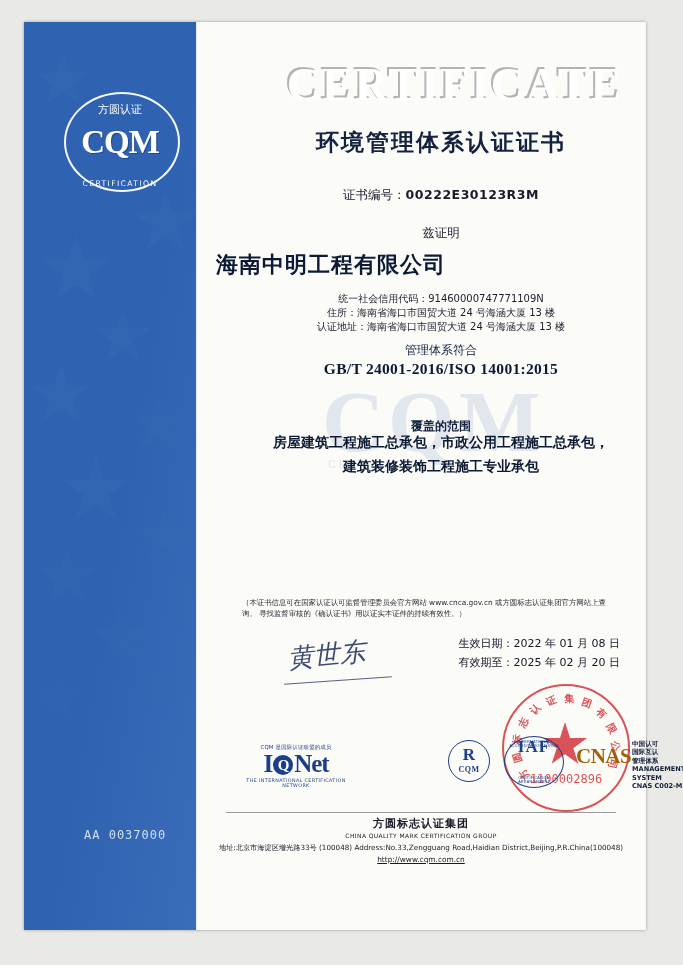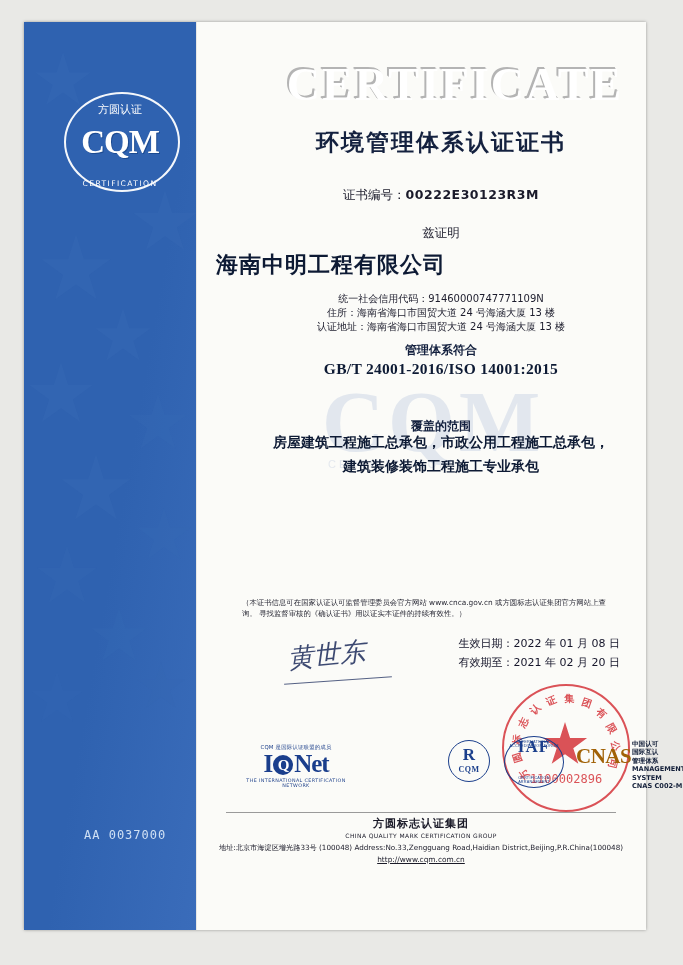--- a/index.html
+++ b/index.html
@@ -148,21 +148,21 @@
     color: #1c1c2c;
   }
   .std-label {
     position: absolute;
     left: 20px;
     top: 320px;
     width: 450px;
     text-align: center;
     font-family: "DejaVu Sans", sans-serif;
     font-size: 12px;
-    font-weight: bold;
+    font-weight: normal;
     color: #14213f;
   }
   .std-value {
     position: absolute;
     left: 20px;
     top: 338px;
     width: 450px;
     text-align: center;
     font-family: "Liberation Serif", serif;
     font-size: 15.5px;
@@ -550,21 +550,21 @@
     <div class="disclaimer">（本证书信息可在国家认证认可监督管理委员会官方网站 www.cnca.gov.cn 或方圆标志认证集团官方网站上查询。 寻找监督审核的《确认证书》用以证实本证件的持续有效性。）</div>
 
     <div class="signature">黄世东</div>
     <div class="sig-underline"></div>
 
     <div class="dates">
       <div>
         <span>生效日期：</span><span>2022 年 01 月 08 日</span>
       </div>
       <div>
-        <span>有效期至：</span><span>2021 年 02 月 20 日</span>
+        <span>有效期至：</span><span>2025 年 02 月 20 日</span>
       </div>
     </div>
 
     <div class="seal">
       <div class="seal-star"></div>
       <div class="seal-top-text">
         <span style="transform:rotate(-128deg) translate(0,-56px) rotate(0deg);">方</span>
         <span style="transform:rotate(-107deg) translate(0,-56px);">圆</span>
         <span style="transform:rotate(-86deg) translate(0,-56px);">标</span>
         <span style="transform:rotate(-65deg) translate(0,-56px);">志</span>

